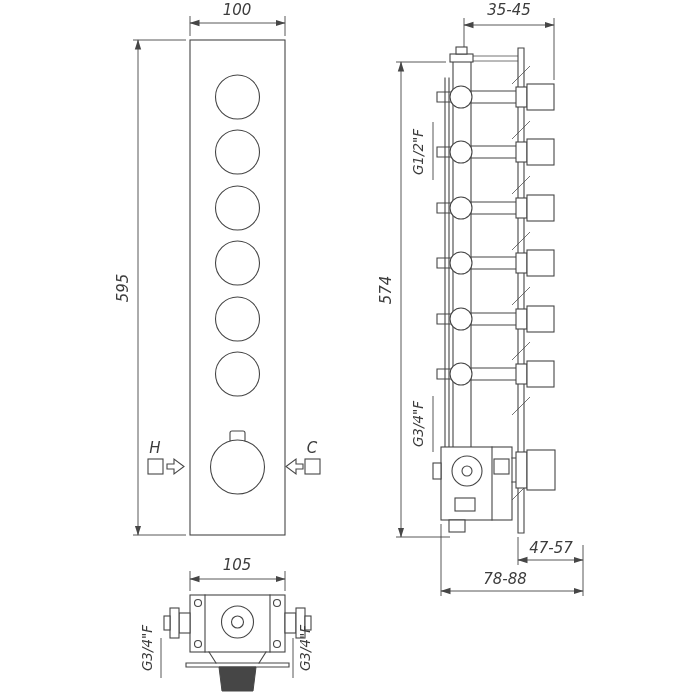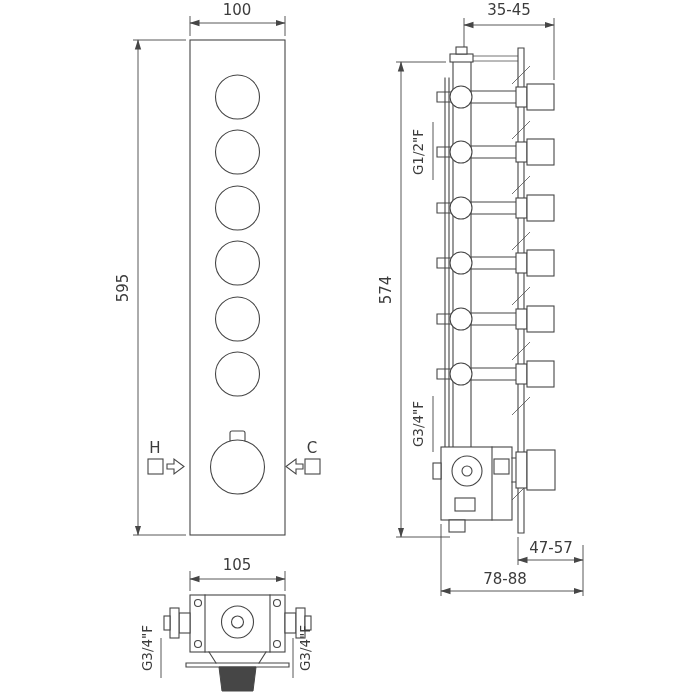--- a/index.html
+++ b/index.html
@@ -6,20 +6,21 @@
     margin: 0;
     padding: 0;
     background: #ffffff;
   }
   .canvas {
     width: 700px;
     height: 700px;
     background: #ffffff;
     position: relative;
     font-family: "DejaVu Sans", "Liberation Sans", sans-serif;
+    font-style: italic;
   }
   svg .ln   { stroke: #464646; stroke-width: 1.1; fill: none; stroke-linecap: square; }
   svg .fw   { stroke: #464646; stroke-width: 1.1; fill: #ffffff; }
   svg .thin { stroke: #464646; stroke-width: 0.75; fill: none; }
   svg .dl   { stroke: #464646; stroke-width: 0.9; fill: none; }
   svg .solid{ fill: #464646; stroke: #464646; stroke-width: 1; }
   svg text  {
     font-family: "DejaVu Sans", "Liberation Sans", sans-serif;
     font-size: 15px;
     fill: #3c3c3c;

